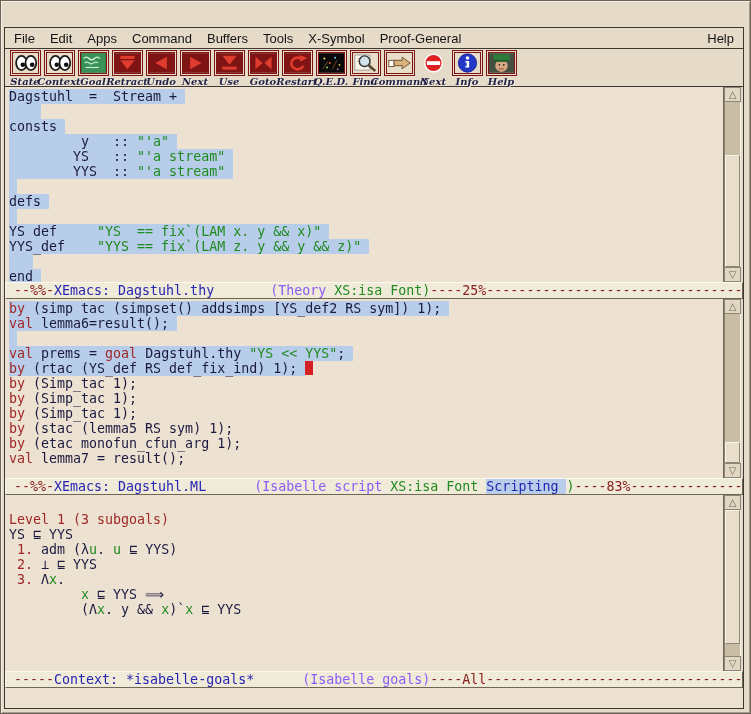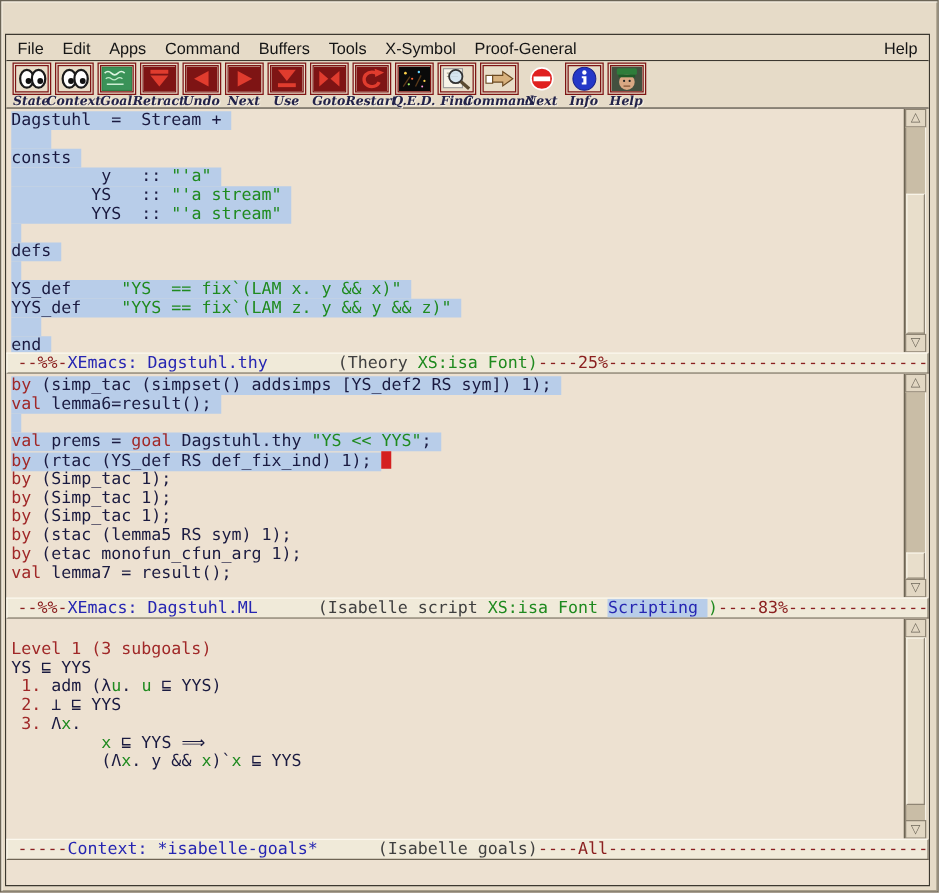--- a/index.html
+++ b/index.html
@@ -64,21 +64,21 @@
   .hlempty { background:#b8cde9; display:inline-block; height:15px; padding-right:0; }
   .c-d { color:#1a1a40;text-align:center; } .c-g { color:#1f8a1f; } .c-k { color:#a02828; }
   .cursor { display:inline-block; width:8px; height:14px; background:#d42020; vertical-align:-2px; }
 
   
   .modeline { height:17px; flex:0 0 auto; background:#f0ead9;
               border-top:1px solid #fcf8ee; border-left:1px solid #fcf8ee;
               border-bottom:1px solid #6e6554; border-right:1px solid #6e6554;
               font:13.3px/15px "DejaVu Sans Mono",monospace; padding-left:8px;
               white-space:pre; overflow:hidden; color:#333; }
-  .c-dash { color:#8b2020; } .c-name { color:#2626b2; } .c-red { color:#404040; }
+  .c-dash { color:#8b2020; } .c-name { color:#2626b2; } .c-red { color:#8b5cf6; }
   .c-grn { color:#1f8a1f; } .c-mhl { color:#2626b2; background:#b8cde9; }
 
   
   .sb-col { width:20px; flex:0 0 auto; border-left:1px solid #6e6554; background:#e6dbc8;
             display:flex; flex-direction:column; padding-right:2px; }
   .sb-btn { height:15px; flex:0 0 auto; border:1px solid #8f8574; background:#e2d7c3; color:#6e675a;
             font:10px "DejaVu Sans",sans-serif; display:flex; align-items:center; justify-content:center;
             cursor:pointer; }
   .sb-track { flex:1; background:#c9bda6; border-left:1px solid #8f8574; border-right:1px solid #f6f1e6;
               position:relative; }

